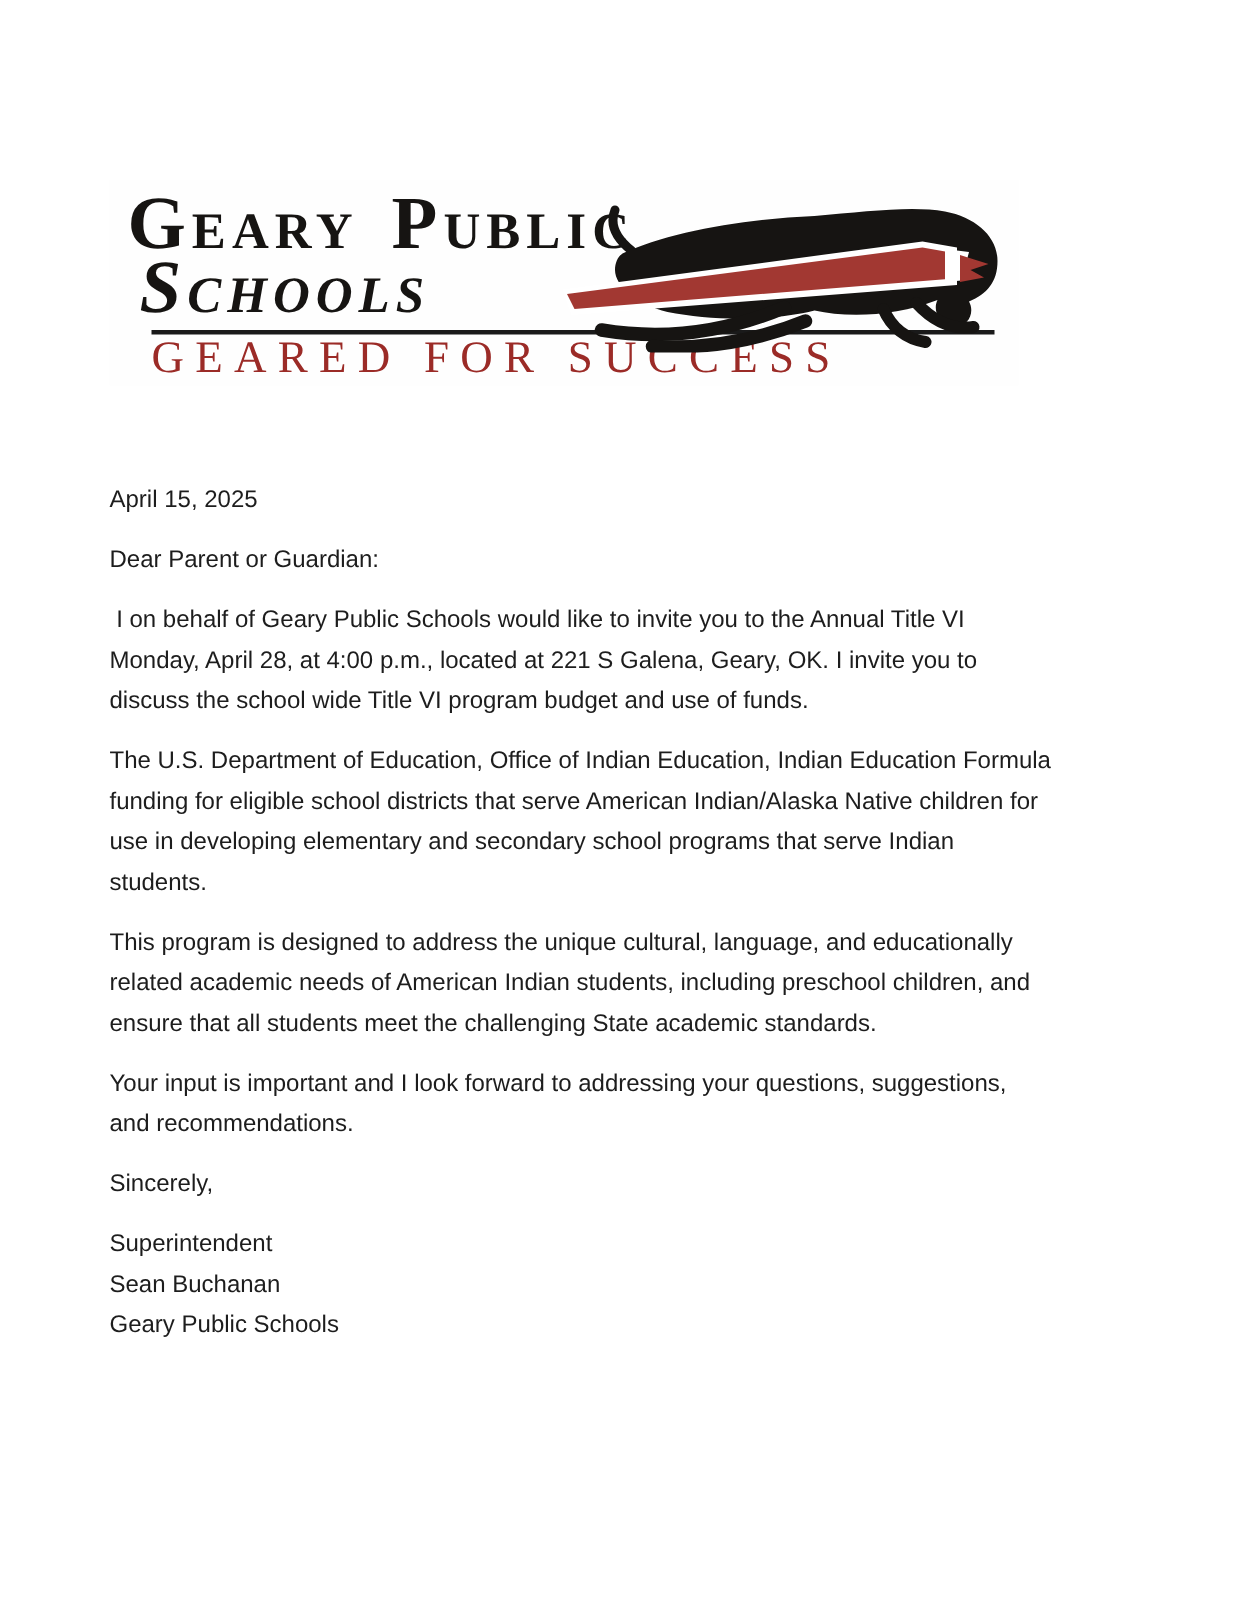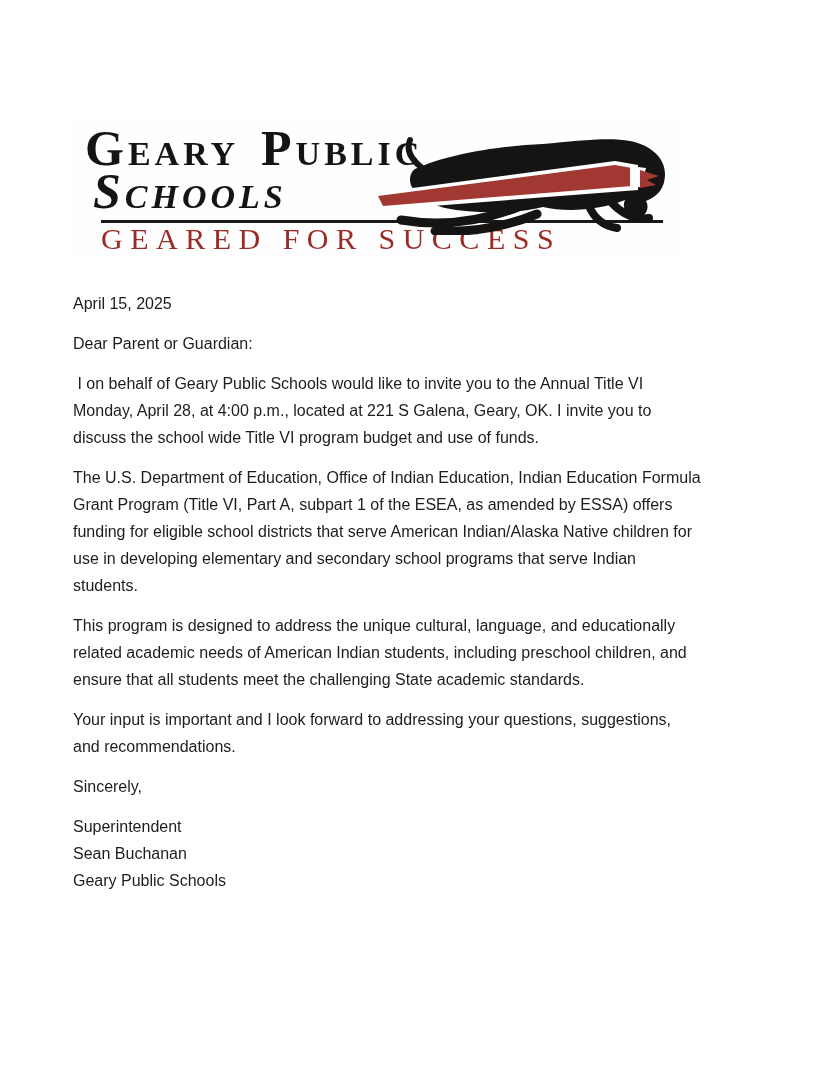--- a/index.html
+++ b/index.html
@@ -66,21 +66,21 @@
     left: 302px;
     top: 13px;
     width: 292px;
     height: 102px;
   }
 
   
   .letter {
     position: absolute;
     left: 73px;
-    top: 290px;
+    top: 320px;
     width: 700px;
     color: #1d1d1d;
     font-size: 16px;
   }
   .letter p {
     margin: 0 0 13px 0;
   }
   .line {
     display: block;
     line-height: 27px;
@@ -141,21 +141,20 @@
     </p>
 
     <p>
       <span class="line"> I on behalf of Geary Public Schools would like to invite you to the Annual Title VI</span>
       <span class="line">Monday, April 28, at 4:00 p.m., located at 221 S Galena, Geary, OK. I invite you to</span>
       <span class="line">discuss the school wide Title VI program budget and use of funds.</span>
     </p>
 
     <p>
       <span class="line">The U.S. Department of Education, Office of Indian Education, Indian Education Formula</span>
-      <span class="line">Grant Program (Title VI, Part A, subpart 1 of the ESEA, as amended by ESSA) offers</span>
       <span class="line">funding for eligible school districts that serve American Indian/Alaska Native children for</span>
       <span class="line">use in developing elementary and secondary school programs that serve Indian</span>
       <span class="line">students.</span>
     </p>
 
     <p>
       <span class="line">This program is designed to address the unique cultural, language, and educationally</span>
       <span class="line">related academic needs of American Indian students, including preschool children, and</span>
       <span class="line">ensure that all students meet the challenging State academic standards.</span>
     </p>

